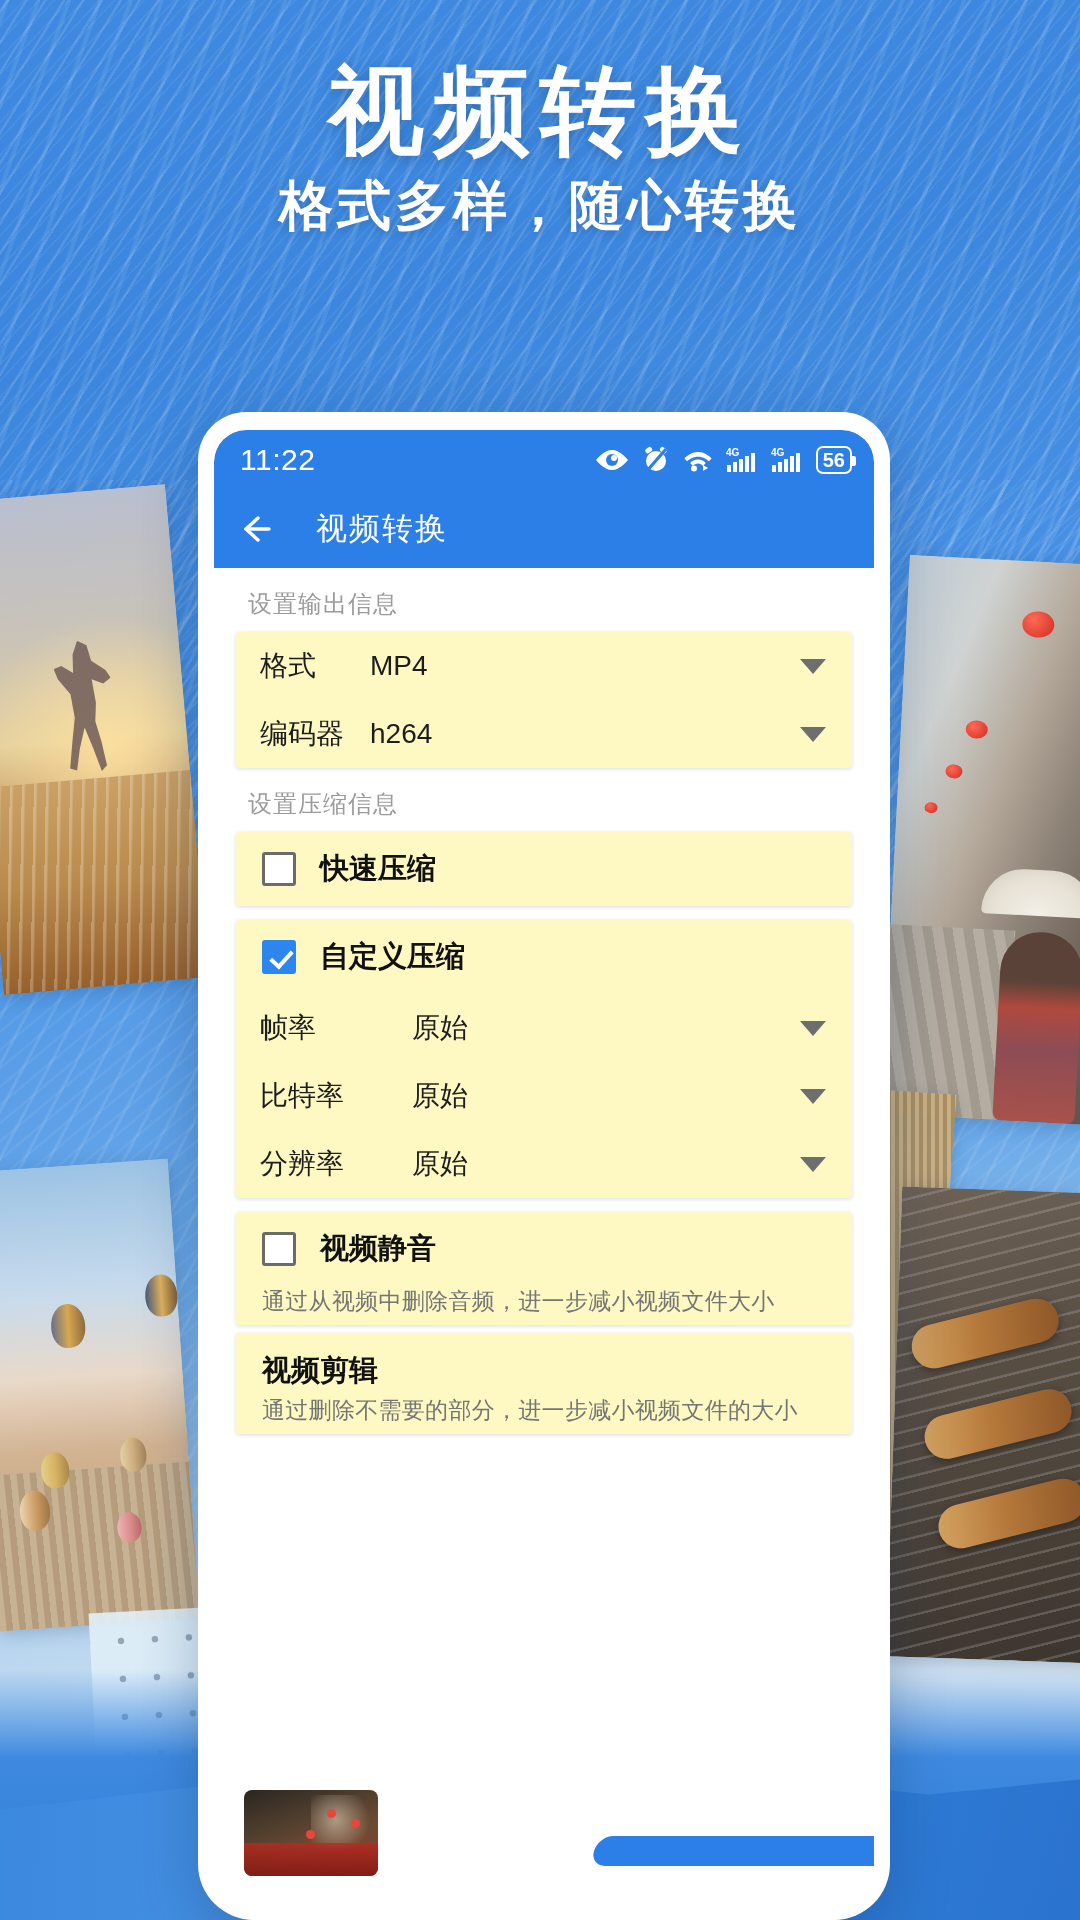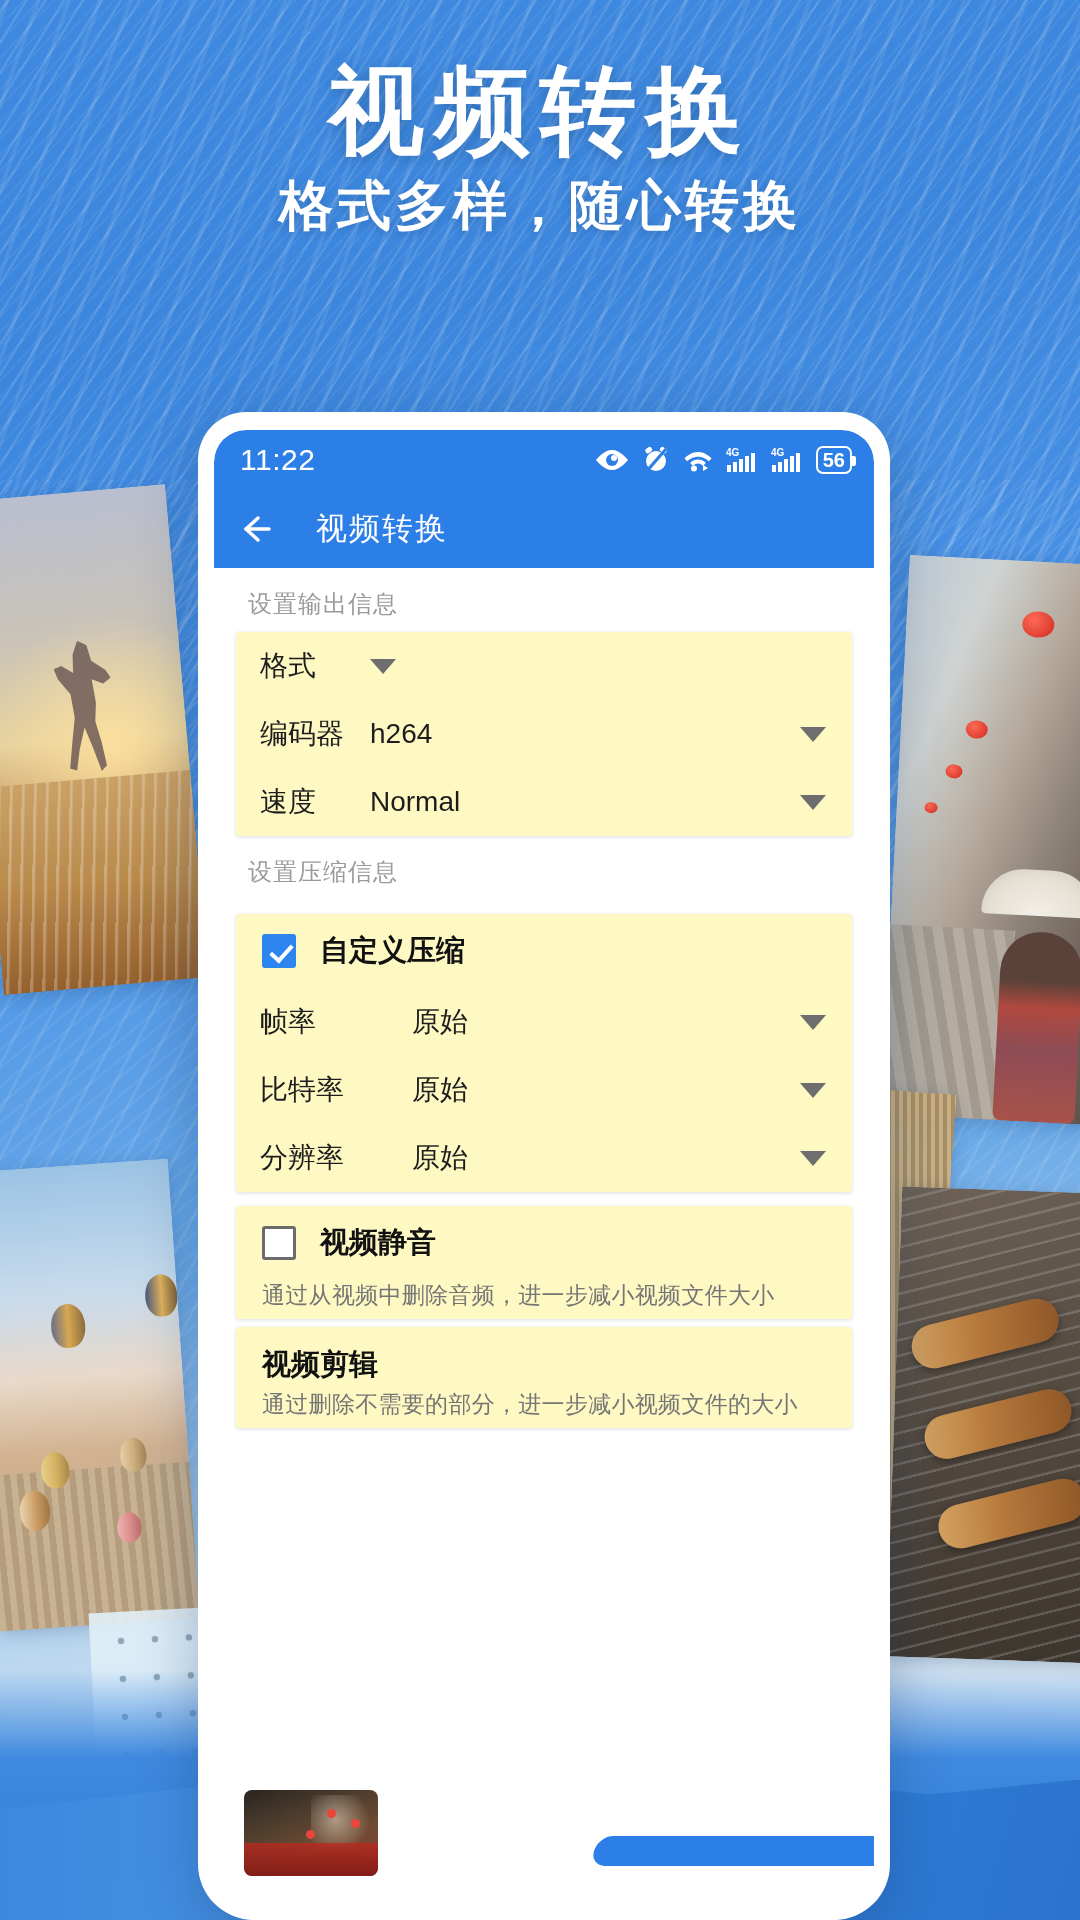--- a/index.html
+++ b/index.html
@@ -360,36 +360,38 @@
       <div class="appbar-title">视频转换</div>
     </div>
 
     <div class="content">
 
       <div class="section-label">设置输出信息</div>
 
       <div class="card">
         <div class="row">
           <div class="row-label w1">格式</div>
+          <div class="row-value">MP4</div>
           <div class="caret"></div>
         </div>
         <div class="row">
           <div class="row-label w1">编码器</div>
           <div class="row-value">h264</div>
           <div class="caret"></div>
         </div>
-        <div class="row">
-          <div class="row-label w1">速度</div>
-          <div class="row-value">Normal</div>
-          <div class="caret"></div>
-        </div>
       </div>
 
       <div class="section-label">设置压缩信息</div>
 
+      <div class="card">
+        <div class="chk-row">
+          <div class="chk"></div>
+          <div class="chk-label">快速压缩</div>
+        </div>
+      </div>
 
       <div class="card" style="margin-top:14px;">
         <div class="chk-row">
           <div class="chk on"></div>
           <div class="chk-label">自定义压缩</div>
         </div>
         <div class="row">
           <div class="row-label w2">帧率</div>
           <div class="row-value">原始</div>
           <div class="caret"></div>

